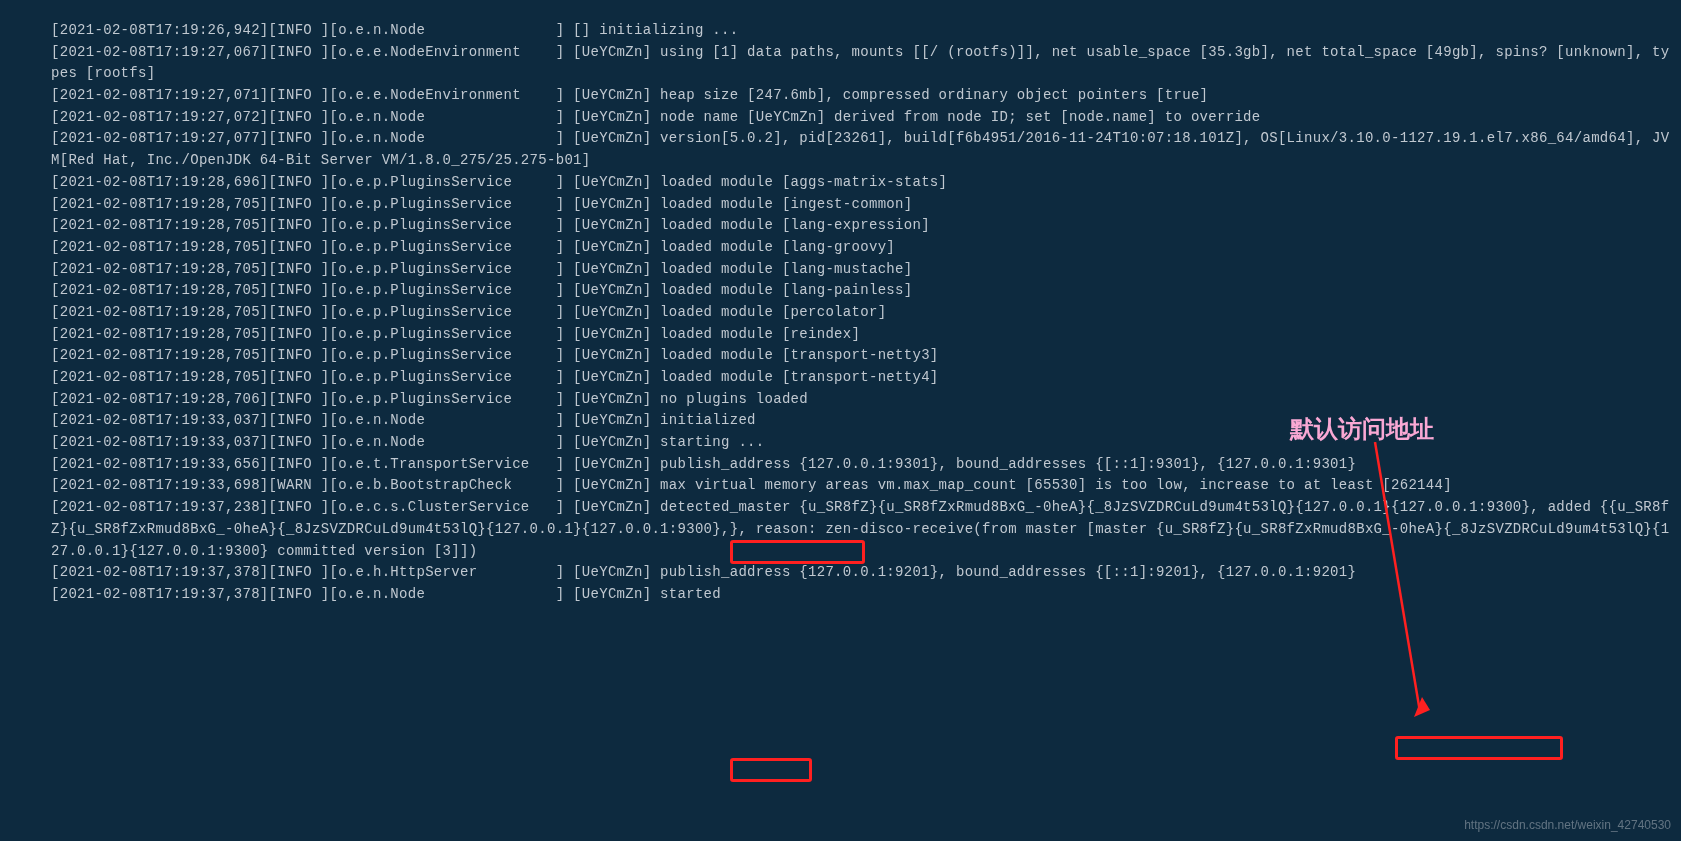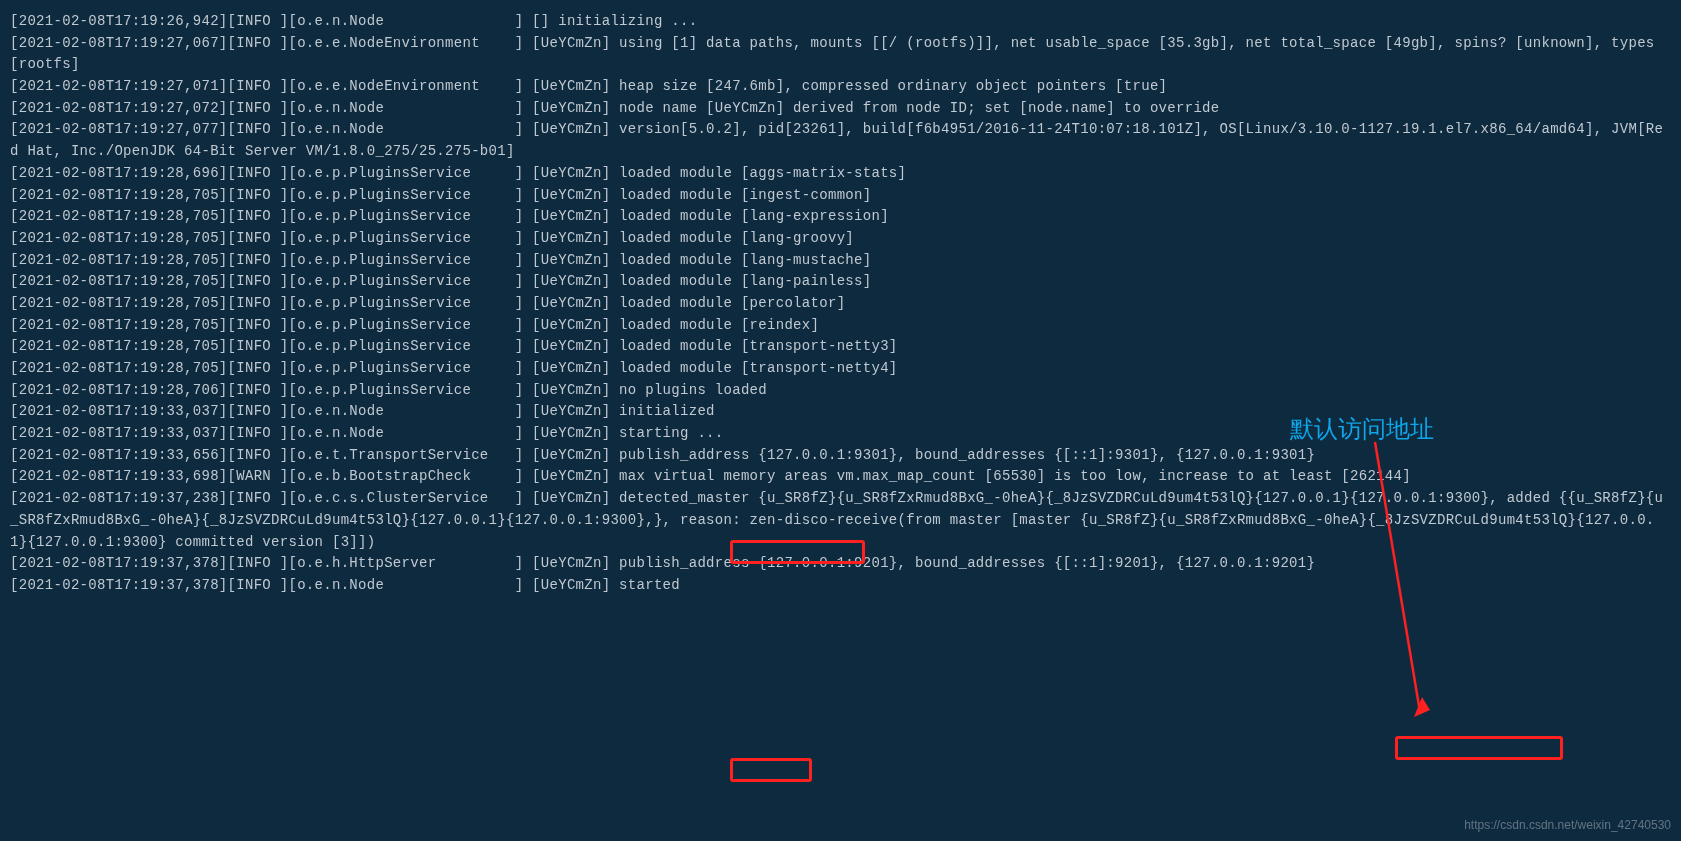--- a/index.html
+++ b/index.html
@@ -8,34 +8,35 @@
       color: #c0c8d0; 
       font-family: "Consolas", "Monaco", "Courier New", monospace;
       font-size: 14px;
       line-height: 1.55;
       width: 1681px;
       height: 841px;
       position: relative;
       overflow: hidden;
     }
     .terminal {
-      padding: 11px 10px;
+      padding: 20px 10px;
       white-space: pre-wrap;
       word-break: break-all;
       letter-spacing: 0.3px;
+      margin-left: 41px;
     }
     .log-line {
       display: block;
     }
     .annotation-text {
       position: absolute;
-      color: #0ea5e9;
+      color: #f9a8d4;
       font-family: "SimSun", "Microsoft YaHei", sans-serif;
       font-size: 24px;
-      font-weight: normal;
+      font-weight: bold;
       text-align: right;
     }
     .annotation-arrow {
       position: absolute;
       pointer-events: none;
     }
     .highlight-box {
       position: absolute;
       border: 3px solid #ff2020;
       border-radius: 3px;

